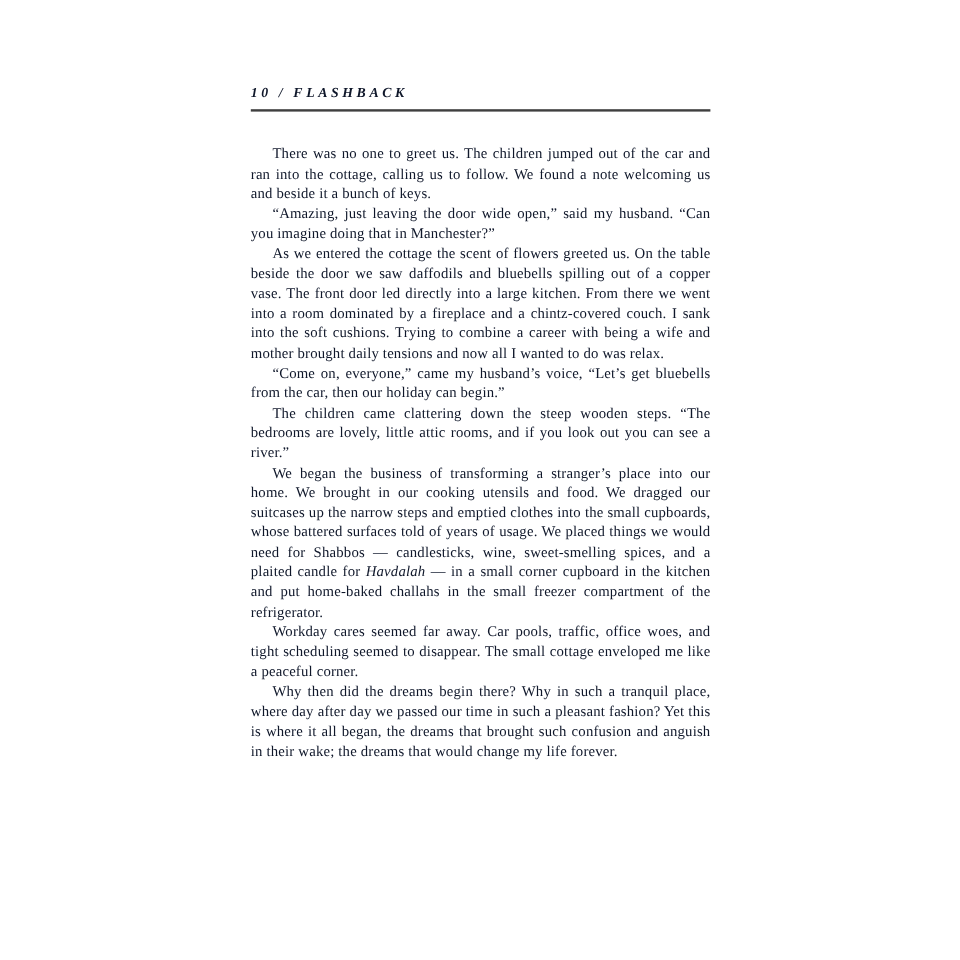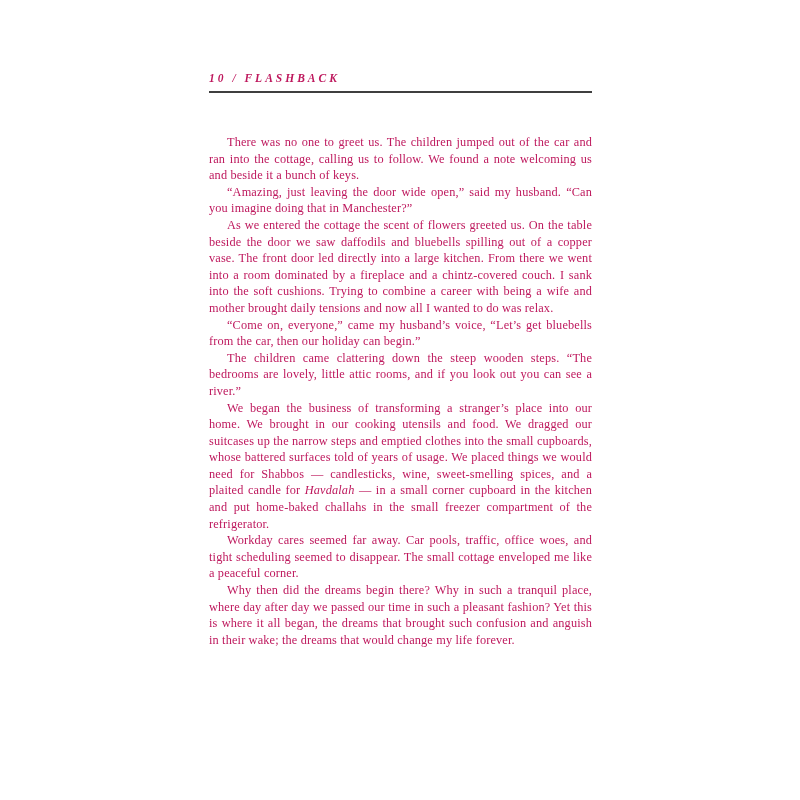--- a/index.html
+++ b/index.html
@@ -8,33 +8,33 @@
     width: 800px;
     height: 800px;
     background: #ffffff;
     overflow: hidden;
   }
   .page {
     position: absolute;
     left: 209px;
     top: 72px;
     width: 383px;
-    color: #be185d;
+    color: #0f172a;
     font-family: "Liberation Serif", "DejaVu Serif", serif;
   }
   .running-head {
     font-style: italic;
     font-weight: bold;
     font-size: 11.5px;
     letter-spacing: 3px;
     padding-bottom: 7px;
     border-bottom: 2px solid #3f3f3f;
   }
   .content {
-    margin-top: 41px;
+    margin-top: 27px;
     font-size: 12.3px;
     line-height: 16.6px;
     text-align: justify;
     letter-spacing: 0.15px;
   }
   .content p {
     margin: 0;
     text-indent: 18px;
   }
   .content p.section-break {

